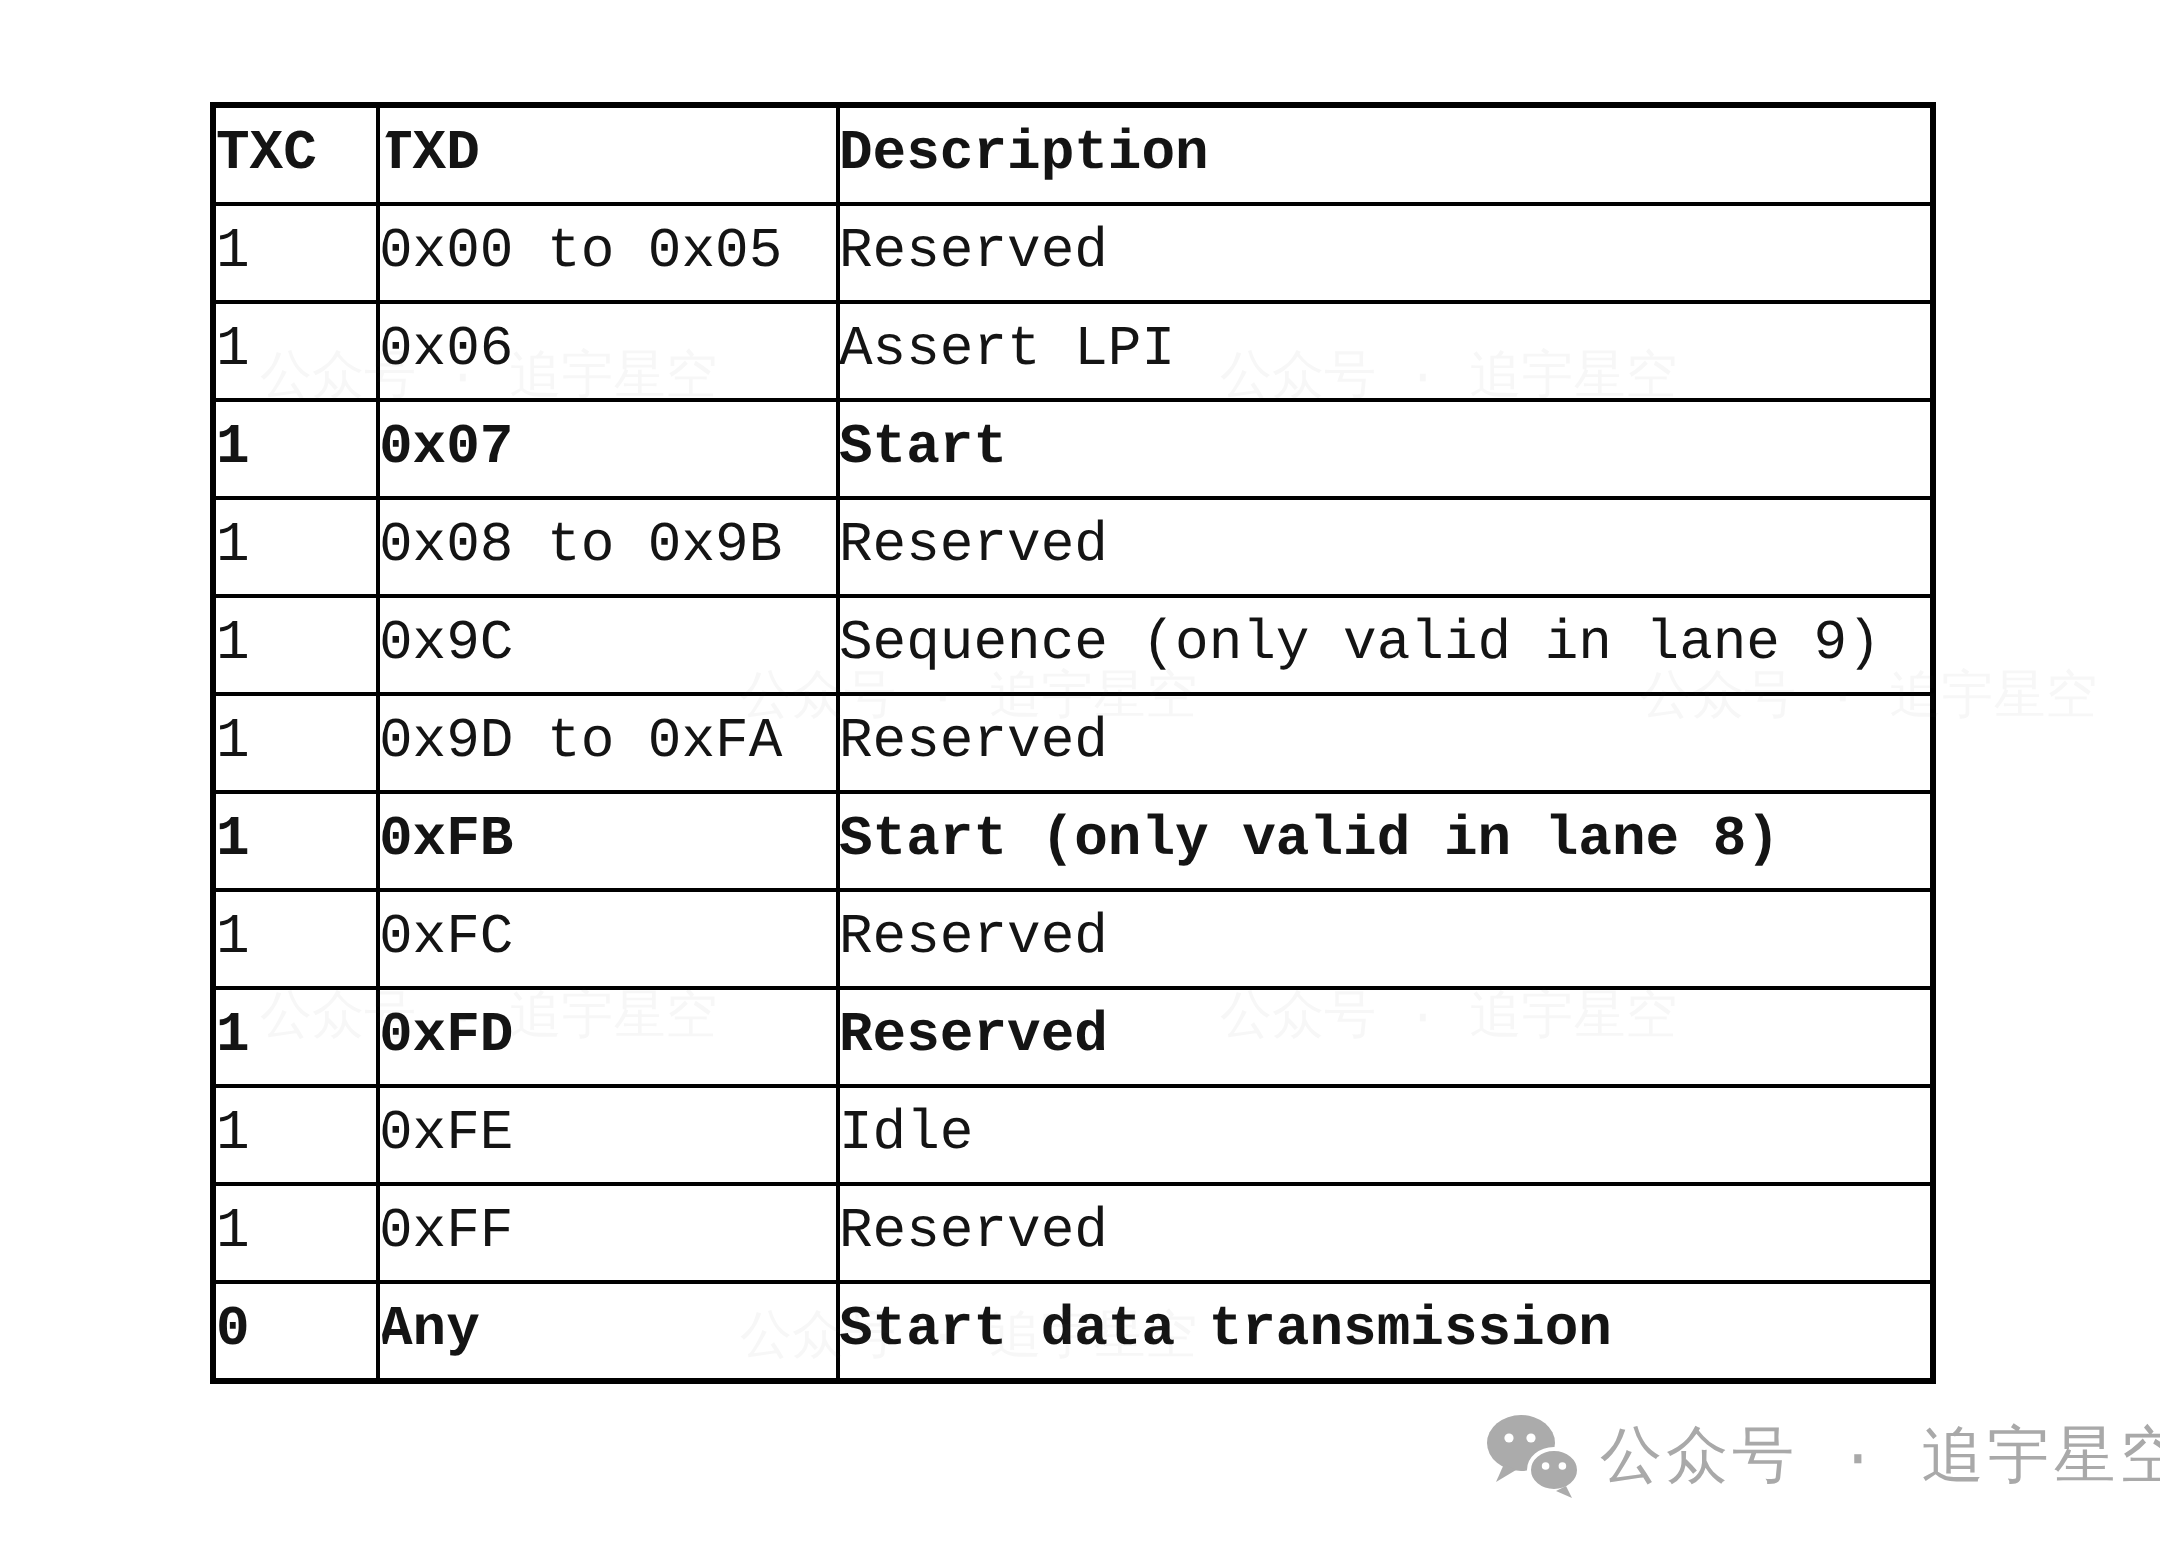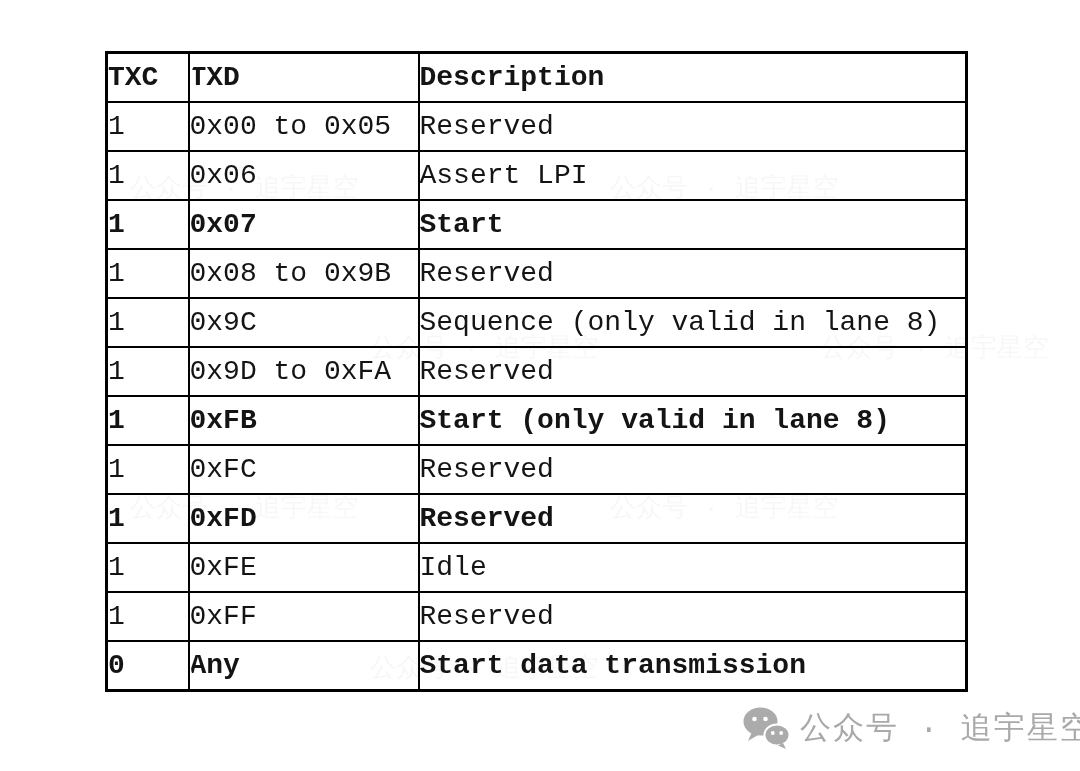--- a/index.html
+++ b/index.html
@@ -118,21 +118,21 @@
       <td class="c-desc">Start</td>
     </tr>
     <tr>
       <td class="c-txc">1</td>
       <td class="c-txd">0x08 to 0x9B</td>
       <td class="c-desc">Reserved</td>
     </tr>
     <tr>
       <td class="c-txc">1</td>
       <td class="c-txd">0x9C</td>
-      <td class="c-desc">Sequence (only valid in lane 8)</td>
+      <td class="c-desc">Sequence (only valid in lane 9)</td>
     </tr>
     <tr>
       <td class="c-txc">1</td>
       <td class="c-txd">0x9D to 0xFA</td>
       <td class="c-desc">Reserved</td>
     </tr>
     <tr class="bold">
       <td class="c-txc">1</td>
       <td class="c-txd">0xFB</td>
       <td class="c-desc">Start (only valid in lane 8)</td>

